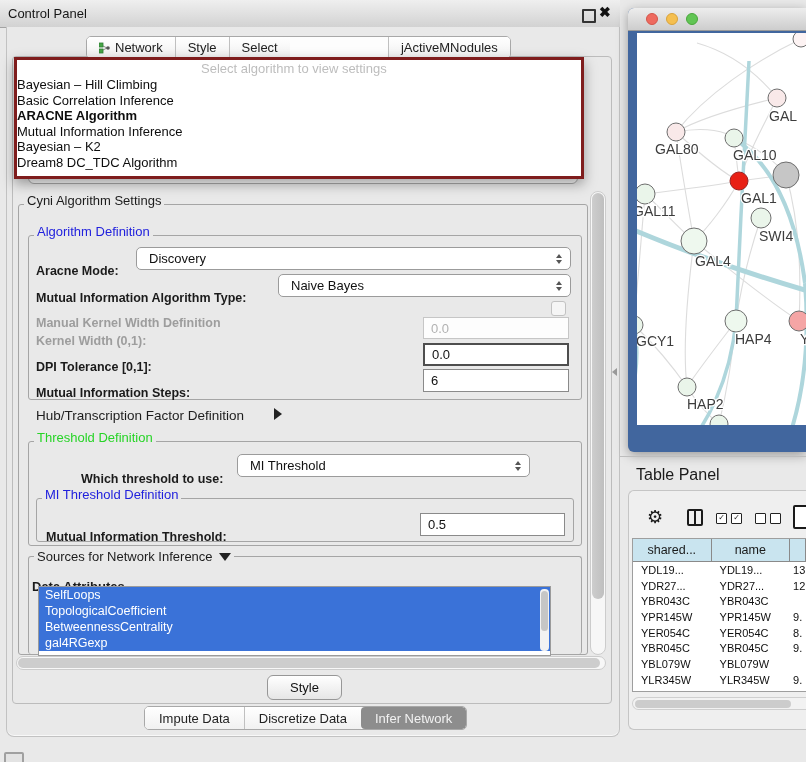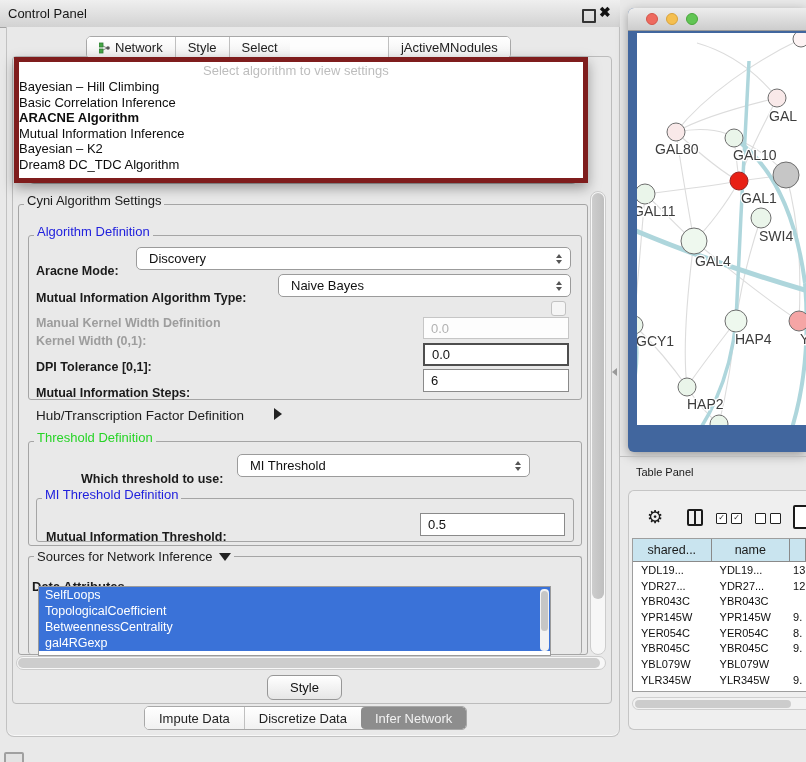--- a/index.html
+++ b/index.html
@@ -17,21 +17,21 @@
   .tab-frame{left:12px;top:56px;width:598px;height:646px;border:1px solid #bcbcbc;border-radius:4px;}
   
   #top-tabs{left:86px;top:36px;height:21px;display:flex;border:1px solid #a8a8a8;border-radius:5px;
             overflow:hidden;background:#fdfdfd;}
   .ttab{display:flex;align-items:center;padding:0 12px;font-size:13px;color:#222;
         background:linear-gradient(#ffffff,#f1f1f1);border-left:1px solid #c0c0c0;white-space:nowrap;}
   .ttab:first-child{border-left:none;}
   .ttab.sel{background:#b91c1c;color:#f4f4f4;border-radius:8px;border-left:none;margin-top:32px;}
   .ttab .net-ico{margin-right:5px;display:inline-block;}
   
-  #algo-popup{left:14px;top:57px;width:564px;height:116px;background:#ffffff;border:5px solid #7f1d1d;
+  #algo-popup{left:14px;top:57px;width:564px;height:116px;background:#ffffff;border:3px solid #7f1d1d;
               box-shadow:0 5px 12px rgba(0,0,0,.35);z-index:6;}
   .popup-ph{height:17px;line-height:17px;padding-left:184px;color:#bdbdbd;font-size:13px;}
   .popup-item{height:15.6px;line-height:15.6px;font-size:13px;color:#0d0d0d;white-space:nowrap;}
   .popup-item.bold{font-weight:bold;}
   
   #bg-combo{left:28px;top:158px;width:550px;height:26px;border:1px solid #aaaaaa;border-radius:6px;
             background:#fafafa;z-index:2;color:#c4c4c4;line-height:26px;padding-left:12px;box-sizing:border-box;}
   
   .gbox{border:1px solid #a5a5a5;border-radius:3px;}
   .gtitle{background:#e9e9e9;padding:0 3px;font-size:13px;z-index:3;white-space:nowrap;}
@@ -76,21 +76,21 @@
                 border-bottom:1px solid #9a9a9a;border-radius:6px 0 0 0;display:flex;align-items:center;padding-left:18px;gap:8px;box-sizing:border-box;}
   .tl{width:12px;height:12px;border-radius:50%;box-sizing:border-box;}
   .tl.red{background:#ee6a5f;border:1px solid #d4554a;}
   .tl.yel{background:#f5bf4f;border:1px solid #d9a33b;}
   .tl.grn{background:#61c554;border:1px solid #4aa73c;}
   #net-canvas{position:absolute;left:9px;top:25px;width:169px;height:392px;background:#ffffff;overflow:hidden;}
   
   .divider-arrow{left:612px;top:368px;width:0;height:0;border-top:4px solid transparent;border-bottom:4px solid transparent;border-right:5px solid #9a9a9a;}
   
   .right-divider{left:620px;top:456px;width:186px;height:1px;background:#bdbdbd;}
-  #tp-title{left:636px;top:466px;font-size:11px;color:#1a1a1a;}
+  #tp-title{left:636px;top:466px;font-size:16px;color:#1a1a1a;}
   #table-panel{left:628px;top:490px;width:178px;height:238px;background:#efefef;border:1px solid #c5c5c5;
                border-right:none;border-radius:6px 0 0 6px;}
   .gear-ico{left:647px;top:506px;font-size:18px;color:#1a1a1a;}
   .cols-ico{left:687px;top:509px;width:12px;height:13px;border:2px solid #1a1a1a;border-radius:2px;}
   .cols-ico i{position:absolute;left:5px;top:0;width:2px;height:13px;background:#1a1a1a;}
   .cb-ico{width:9px;height:9px;border:1.5px solid #222;border-radius:1px;font-size:8px;line-height:8px;
           color:#222;text-align:center;background:#fff;}
   .doc-ico{left:793px;top:505px;width:16px;height:20px;border:2px solid #1a1a1a;border-radius:2px;background:#fff;}
   #grid{left:632px;top:538px;width:174px;height:154px;background:#fff;border:1px solid #9e9e9e;border-right:none;box-sizing:border-box;overflow:hidden;}
   #grid-head{display:flex;height:22px;background:#c9e4ef;border-bottom:1px solid #8a8a8a;}

